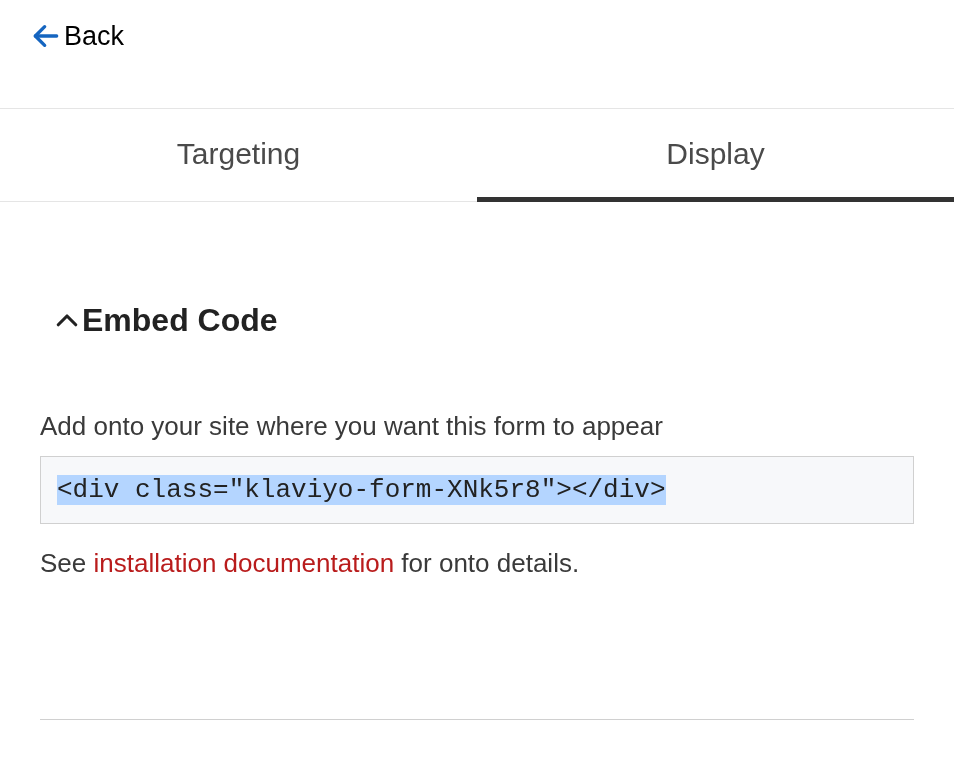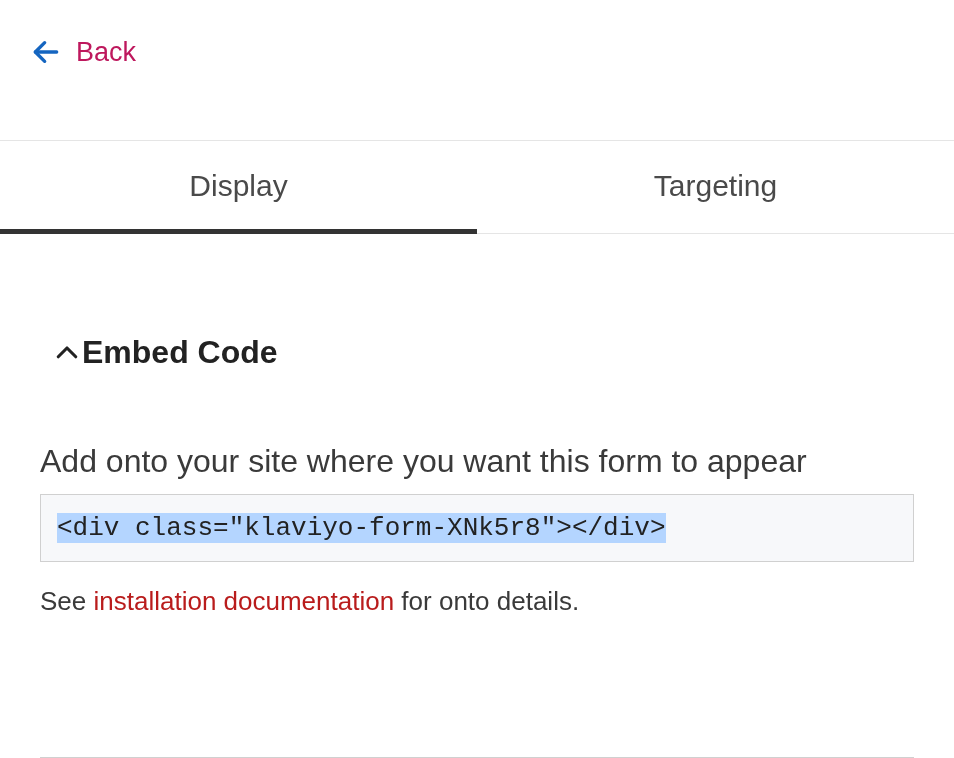--- a/index.html
+++ b/index.html
@@ -12,25 +12,25 @@
       font-family: -apple-system, BlinkMacSystemFont, "Segoe UI", "Helvetica Neue", Arial, sans-serif;
       background: #ffffff;
       width: 954px;
       height: 758px;
       color: #222;
     }
     
     .back-link {
       display: inline-flex;
       align-items: center;
-      padding: 36px 30px;
-      color: #be185d;
+      padding: 20px 30px;
+      color: #000000;
       font-size: 27px;
       cursor: pointer;
-      gap: 14px;
+      gap: 2px;
     }
     
     .back-arrow {
       display: inline-flex;
       align-items: center;
     }
     
     .tabs-wrapper {
       border-top: 1px solid #e5e5e5;
       border-bottom: 1px solid #e5e5e5;
@@ -79,21 +79,21 @@
     }
     
     .section-title {
       font-size: 32px;
       font-weight: 700;
       color: #222;
     }
     
     .instruction {
       margin-top: 72px;
-      font-size: 32px;
+      font-size: 26px;
       color: #3a3a3a;
       font-weight: 400;
     }
     
     .code-box {
       margin-top: 14px;
       border: 1px solid #d0d0d0;
       background: #f7f8fa;
       padding: 18px 16px;
       font-family: "Menlo", "Consolas", "Courier New", monospace;
@@ -133,25 +133,25 @@
     <svg width="32" height="32" viewBox="0 0 24 24" fill="none" stroke="#1565c0" stroke-width="2.5" stroke-linecap="round" stroke-linejoin="round">
       <line x1="20" y1="12" x2="4" y2="12"></line>
       <polyline points="11 19 4 12 11 5"></polyline>
     </svg>
   </span>
   <span>Back</span>
 </div>
 
 <div class="tabs-wrapper">
   <div class="tabs">
+    <div class="tab">
+      <span>Targeting</span>
+    </div>
     <div class="tab active">
       <span>Display</span>
-    </div>
-    <div class="tab">
-      <span>Targeting</span>
     </div>
   </div>
 </div>
 
 <div class="content">
   <div class="section-header">
     <span class="chevron-up">
       <svg width="30" height="30" viewBox="0 0 24 24" fill="none" stroke="#222" stroke-width="2.5" stroke-linecap="round" stroke-linejoin="round">
         <polyline points="5 15 12 8 19 15"></polyline>
       </svg>

